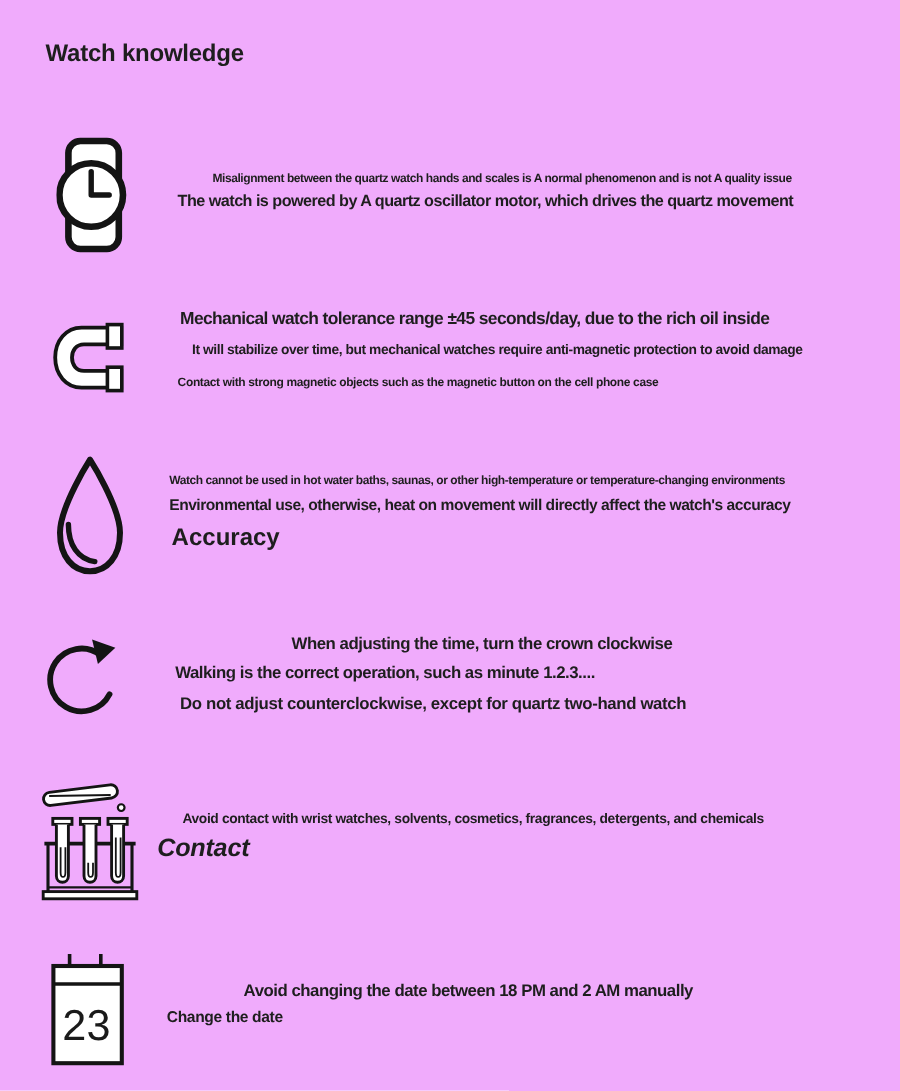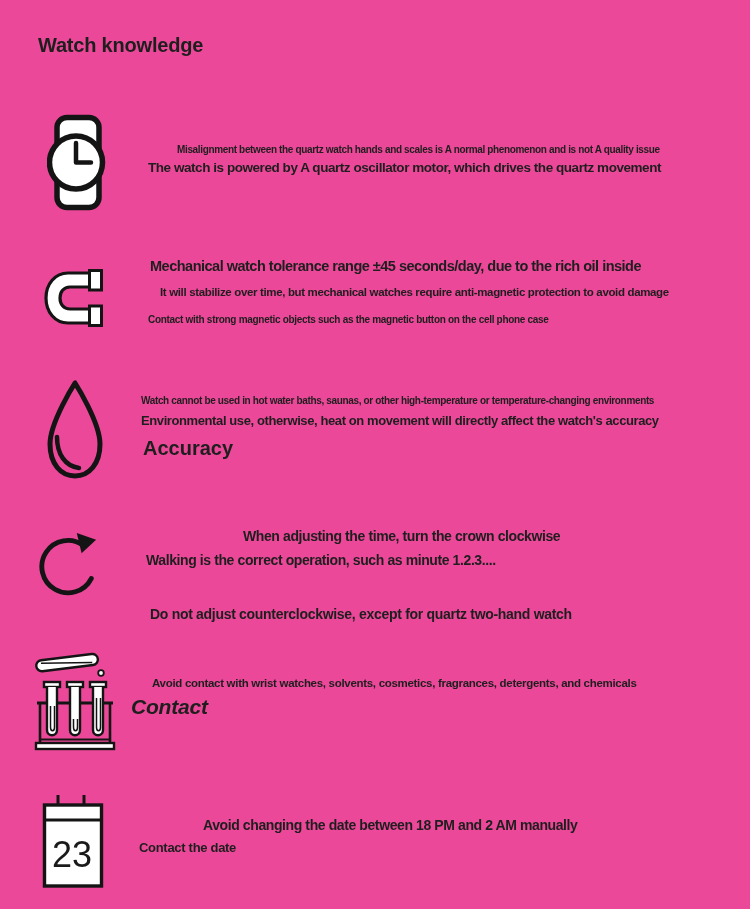--- a/index.html
+++ b/index.html
@@ -1,19 +1,19 @@
 <!DOCTYPE html>
 <html><head>
 <meta charset="utf-8">
 <style>
   html,body { margin:0; padding:0; background:#fff; }
   .page {
     position:relative;
     width:750px; height:909px;
-    background:#ec4899;
+    background:#f0abfc;
     font-family:"Liberation Sans","DejaVu Sans",sans-serif;
     color:#1e1e1e;
     overflow:hidden;
   }
   .line { position:absolute; white-space:nowrap; font-weight:bold; color:#1e1e1e; line-height:1.15; }
   .icon { position:absolute; }
 
   .title { left:38px; top:34px; font-size:20px; letter-spacing:-0.2px; }
 
   .s1l1 { left:167px; top:144px; font-size:10px;   letter-spacing:-0.35px;margin-left:10px; }
@@ -22,21 +22,21 @@
   .s2l1 { left:150px; top:258px; font-size:14.5px; letter-spacing:-0.5px; }
   .s2l2 { left:160px; top:286px; font-size:11.5px; letter-spacing:-0.35px; }
   .s2l3 { left:148px; top:314px; font-size:10px;   letter-spacing:-0.3px; }
 
   .s3l1 { left:141px; top:395px; font-size:10px;   letter-spacing:-0.35px; }
   .s3l2 { left:141px; top:414px; font-size:13px;   letter-spacing:-0.4px; }
   .s3l3 { left:143px; top:437px; font-size:20px;   letter-spacing:0; font-weight:700; }
 
   .s4l1 { left:243px; top:528px; font-size:14px;   letter-spacing:-0.4px; }
   .s4l2 { left:146px; top:552px; font-size:14px;   letter-spacing:-0.4px; }
-  .s4l3 { left:150px; top:578px; font-size:14px;   letter-spacing:-0.3px;margin-top:28px; }
+  .s4l3 { left:150px; top:578px; font-size:14px;   letter-spacing:-0.3px; }
 
   .s5l1 { left:152px; top:677px; font-size:11.5px; letter-spacing:-0.3px; }
   .s5l2 { left:131px; top:695px; font-size:21px;   letter-spacing:-0.2px;font-style:italic; }
 
   .s6l1 { left:203px; top:817px; font-size:14px;   letter-spacing:-0.4px; }
   .s6l2 { left:139px; top:841px; font-size:13px;   letter-spacing:-0.3px; }
 
   .icon-watch    { left:47px; top:114px; width:62px; height:97px; }
   .icon-magnet   { left:42px; top:266px; width:64px; height:64px; }
   .icon-drop     { left:44px; top:378px; width:62px; height:103px; }
@@ -126,16 +126,16 @@
 
   <div>
     <svg class="icon icon-calendar" viewBox="0 0 64 97" xmlns="http://www.w3.org/2000/svg">
       <line x1="17" y1="2" x2="17" y2="18" stroke="#141414" stroke-width="3"></line>
       <line x1="43" y1="2" x2="43" y2="18" stroke="#141414" stroke-width="3"></line>
       <rect x="3.5" y="12" width="57" height="81" fill="#fff" stroke="#141414" stroke-width="3.4"></rect>
       <line x1="3.5" y1="27" x2="60.5" y2="27" stroke="#141414" stroke-width="3"></line>
       <text class="cal-day" x="31" y="74" text-anchor="middle">23</text>
     </svg>
     <div class="line s6l1">Avoid changing the date between 18 PM and 2 AM manually</div>
-    <div class="line s6l2">Contact the date</div>
+    <div class="line s6l2">Change the date</div>
   </div>
 
 </div>
 
 </body></html>

